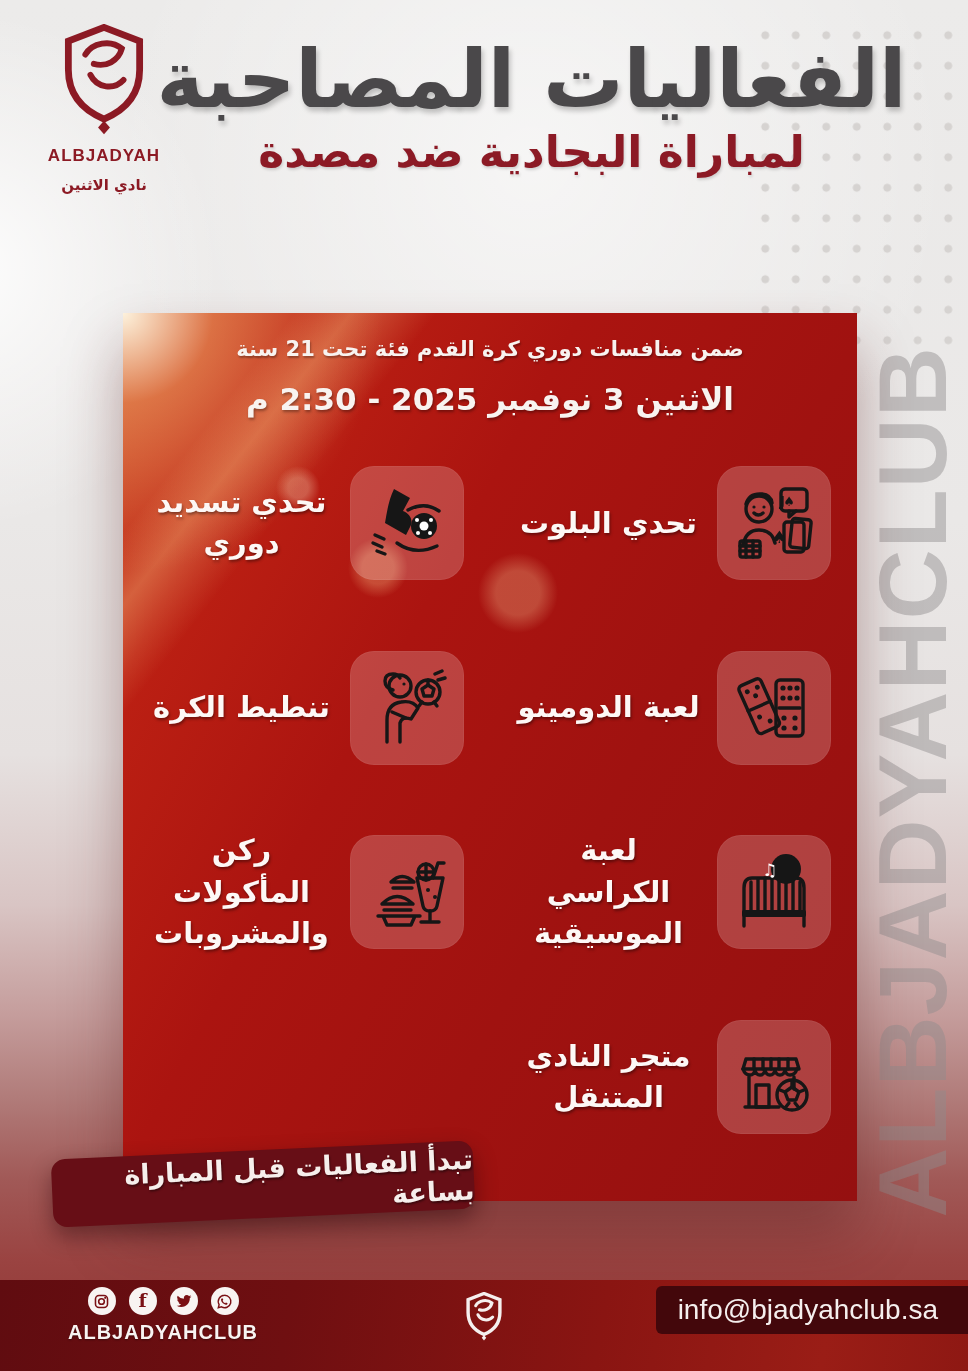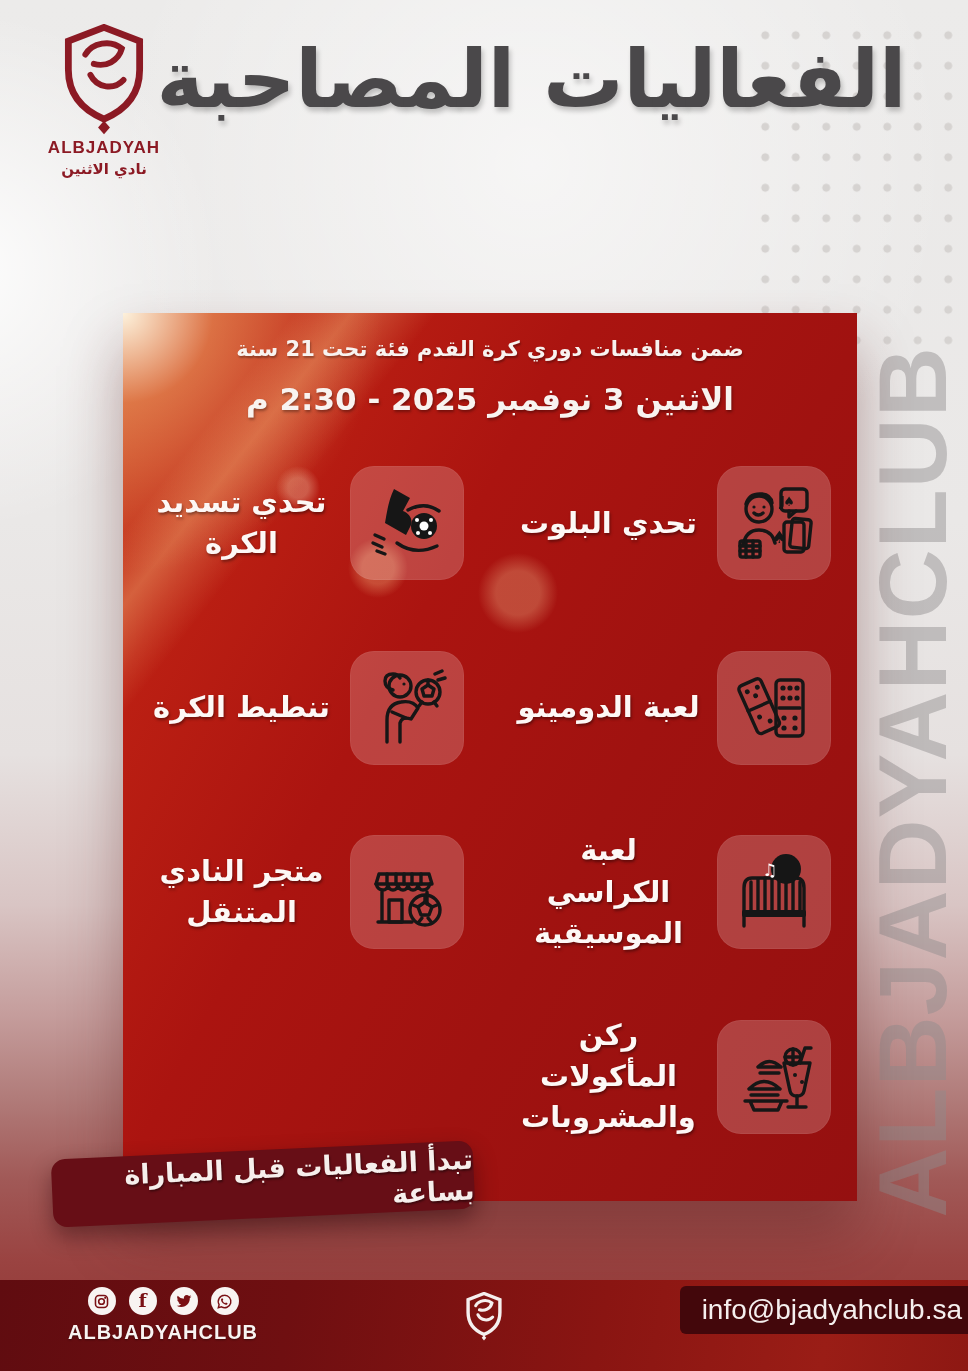--- a/index.html
+++ b/index.html
@@ -33,21 +33,21 @@
   .watermark {
     position:absolute; left:913px; top:782px;
     transform: translate(-50%,-50%) rotate(-90deg);
     font-family:"Liberation Sans", sans-serif;
     font-weight:bold; font-size:97px; letter-spacing:1px;
     color:#8f8c8d; opacity:0.45; white-space:nowrap;
   }
   
   .logo-block {
     position:absolute; left:36px; top:24px; width:136px;
-    display:flex; flex-direction:column; align-items:center; gap:2px;
+    display:flex; flex-direction:column; align-items:center; gap:10px;
     color:#8c1a24;
   }
   .logo-block svg { display:block; }
   .logo-name { font-family:"Liberation Sans",sans-serif; font-weight:bold; font-size:17px; letter-spacing:1px; }
   .logo-name-ar { font-size:15px; font-weight:bold; }
   
   .header-block {
     position:absolute; left:150px; right:55px; top:36px;
     text-align:center; direction:rtl;
   }
@@ -124,21 +124,21 @@
   }
   .fb-letter { font-family:"DejaVu Serif", serif; font-weight:bold; font-size:19px; line-height:1; margin-top:-2px; }
   .social-handle {
     margin-top:6px; font-family:"Liberation Sans",sans-serif; font-weight:bold;
     font-size:20px; letter-spacing:1px; color:#f8f4f2; text-shadow:0 1px 2px rgba(0,0,0,0.4);
   }
   .footer-logo { position:absolute; left:50%; top:12px; transform:translateX(-50%); }
   .email-box {
     position:absolute; right:0; top:6px; height:48px;
     background:#43070b; border-radius:6px 0 0 6px;
-    display:flex; align-items:center; padding:0 6px 0 22px;
+    display:flex; align-items:center; padding:0 30px 0 22px;
   }
   .email-text { font-family:"Liberation Sans",sans-serif; font-size:28px; color:#f5efee; }
 </style>
 </head>
 <body>
 
 <div class="poster">
   <div class="bg-glow"></div>
   <div class="dots-grid"></div>
   <div class="watermark">ALBJADYAHCLUB</div>
@@ -151,20 +151,21 @@
         <path d="M34 60 C42 76 62 78 73 66" fill="none" stroke="#8c1a24" stroke-width="7" stroke-linecap="round"></path>
         <path d="M50 114 l7 8 -7 8 -7 -8 z" fill="#8c1a24"></path>
       </svg>
     </span>
     <div class="logo-name">ALBJADYAH</div>
     <div class="logo-name-ar" dir="rtl">نادي الاثنين</div>
   </div>
 
   <div class="header-block">
     <div class="main-title">الفعاليات المصاحبة</div>
+    <div class="sub-title">لمباراة البجادية ضد مصدة</div>
   </div>
 
   <div class="card">
     <div class="card-flare"></div>
 
     <div class="card-header">
       <div class="card-context">ضمن منافسات دوري كرة القدم فئة تحت 21 سنة</div>
       <div class="card-datetime">الاثنين 3 نوفمبر 2025  - 2:30 م</div>
     </div>
 
@@ -201,21 +202,21 @@
             <circle cx="57" cy="43" r="4.5" fill="#fff"></circle>
             <circle cx="50" cy="37" r="2" fill="#fff"></circle>
             <circle cx="64" cy="37" r="2" fill="#fff"></circle>
             <circle cx="51" cy="50" r="2" fill="#fff"></circle>
             <circle cx="63" cy="50" r="2" fill="#fff"></circle>
             <path class="icon-stroke" d="M41 27 q17 -9 31 1"></path>
             <path class="icon-stroke" d="M30 60 q18 13 40 3"></path>
             <path class="icon-stroke" d="M8 52 l9 4 M6 60 l9 4 M10 68 l8 3"></path>
           </svg>
         </div>
-        <div class="activity-label">تحدي تسديد الكرة</div>
+        <div class="activity-label">تحدي تسديد دوري</div>
       </div>
 
       <div class="activity">
         <div class="tile">
           <svg width="80" height="80" viewBox="0 0 80 80">
             <g transform="rotate(-24 26 40)">
               <rect class="icon-stroke" x="14" y="12" width="24" height="52" rx="4"></rect>
               <path class="icon-stroke" d="M14 38 h24"></path>
               <circle class="icon-fill" cx="21" cy="20" r="2.4"></circle>
               <circle class="icon-fill" cx="27" cy="27" r="2.4"></circle>
@@ -266,51 +267,51 @@
             <circle class="icon-fill" cx="52" cy="17" r="15"></circle>
             <text x="43.5" y="24" font-size="17" font-family="DejaVu Sans" fill="#ffffff">♫</text>
           </svg>
         </div>
         <div class="activity-label">لعبة الكراسي الموسيقية</div>
       </div>
 
       <div class="activity">
         <div class="tile">
           <svg width="80" height="80" viewBox="0 0 80 80">
-            <path class="icon-stroke" d="M12 22 h50 M12 22 l-3 10 h56 l-3 -10"></path>
-            <path class="icon-stroke" d="M20 22 v10 M29 22 v10 M37 22 v10 M45 22 v10 M54 22 v10"></path>
-            <path class="icon-stroke" d="M9 32 q2 6 7 6 q4 0 5 -5 q1 5 5 5 q4 0 5 -5 q1 5 5 5 q4 0 5 -5 q1 5 5 5 q4 0 5 -5 q1 5 5 5 q5 0 7 -6"></path>
-            <path class="icon-stroke" d="M15 40 v30 M60 40 v12 M11 70 h34"></path>
-            <rect class="icon-stroke" x="22" y="48" width="13" height="22"></rect>
-            <circle class="icon-stroke" cx="58" cy="58" r="15" fill="#a81410"></circle>
-            <path class="icon-stroke" d="M58 50 l7 5 -3 8 h-8 l-3 -8 z"></path>
-            <path class="icon-stroke" d="M58 44 v6 M70 53 l-5 2 M65 71 l-4 -5 M51 71 l4 -5 M46 53 l5 2"></path>
-          </svg>
-        </div>
-        <div class="activity-label">متجر النادي المتنقل</div>
-      </div>
-
-      <div class="activity">
-        <div class="tile">
-          <svg width="80" height="80" viewBox="0 0 80 80">
             <path class="icon-stroke" d="M24 30 q11 -11 23 0 M24 30 h23 M26 36 h19"></path>
             <path class="icon-stroke" d="M15 52 q15 -15 31 0 M15 52 h31 M17 58 h27"></path>
             <path class="icon-stroke" d="M11 64 h42 M16 64 l4 9 h24 l4 -9"></path>
             <circle class="icon-stroke" cx="59" cy="20" r="8"></circle>
             <path class="icon-stroke" d="M59 12 v16 M51 20 h16"></path>
             <path class="icon-stroke" d="M50 26 l6 28 q1 5 7 5 q6 0 7 -5 l6 -28 z"></path>
             <path class="icon-stroke" d="M66 26 l5 -15 h6"></path>
             <circle class="icon-fill" cx="61" cy="38" r="2"></circle>
             <circle class="icon-fill" cx="68" cy="45" r="2"></circle>
             <path class="icon-stroke" d="M63 59 v9 M54 70 h18"></path>
           </svg>
         </div>
         <div class="activity-label">ركن المأكولات والمشروبات</div>
       </div>
 
+      <div class="activity">
+        <div class="tile">
+          <svg width="80" height="80" viewBox="0 0 80 80">
+            <path class="icon-stroke" d="M12 22 h50 M12 22 l-3 10 h56 l-3 -10"></path>
+            <path class="icon-stroke" d="M20 22 v10 M29 22 v10 M37 22 v10 M45 22 v10 M54 22 v10"></path>
+            <path class="icon-stroke" d="M9 32 q2 6 7 6 q4 0 5 -5 q1 5 5 5 q4 0 5 -5 q1 5 5 5 q4 0 5 -5 q1 5 5 5 q4 0 5 -5 q1 5 5 5 q5 0 7 -6"></path>
+            <path class="icon-stroke" d="M15 40 v30 M60 40 v12 M11 70 h34"></path>
+            <rect class="icon-stroke" x="22" y="48" width="13" height="22"></rect>
+            <circle class="icon-stroke" cx="58" cy="58" r="15" fill="#a81410"></circle>
+            <path class="icon-stroke" d="M58 50 l7 5 -3 8 h-8 l-3 -8 z"></path>
+            <path class="icon-stroke" d="M58 44 v6 M70 53 l-5 2 M65 71 l-4 -5 M51 71 l4 -5 M46 53 l5 2"></path>
+          </svg>
+        </div>
+        <div class="activity-label">متجر النادي المتنقل</div>
+      </div>
+
       <div class="activity"></div>
     </div>
   </div>
 
   <div class="banner">
     <div class="banner-text">تبدأ الفعاليات قبل المباراة بساعة</div>
   </div>
 
   <div class="footer">
     <div class="social-block">

